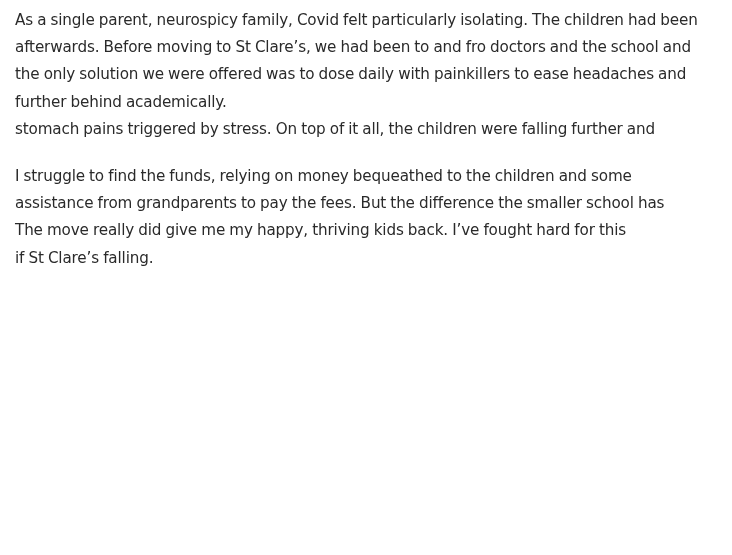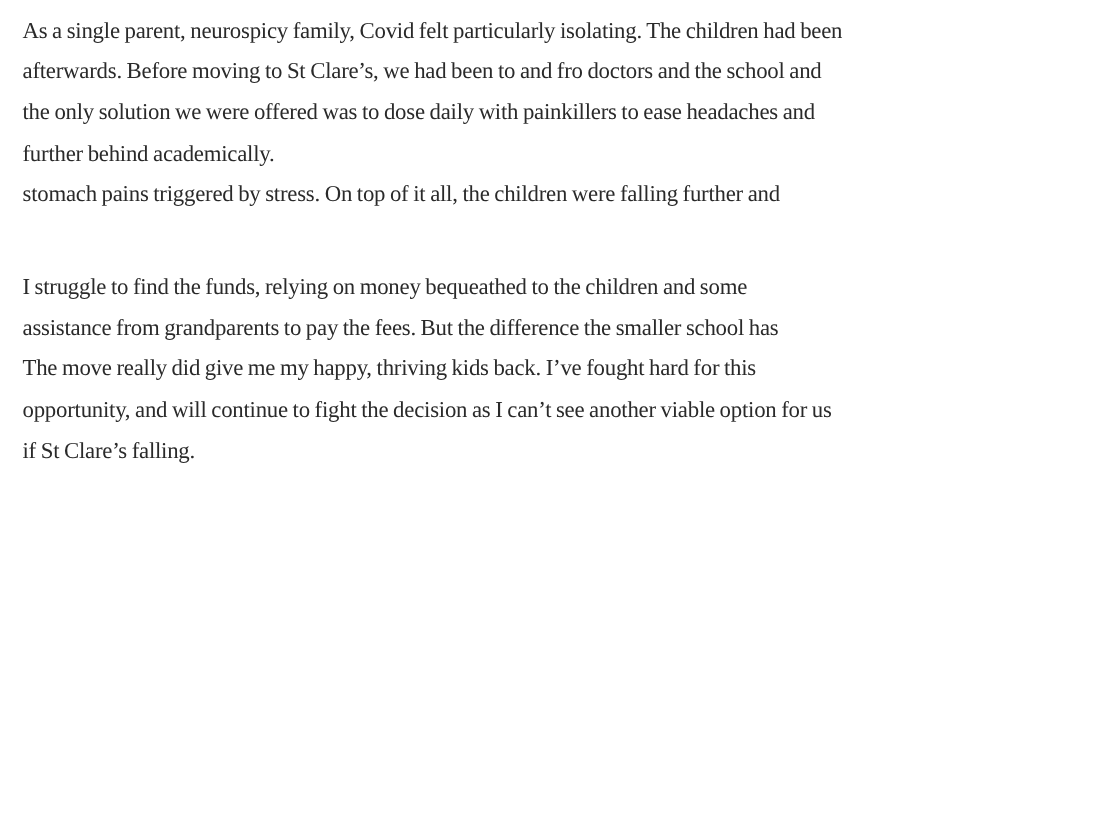--- a/index.html
+++ b/index.html
@@ -20,24 +20,23 @@
       width: 705px;
       font-family: "DejaVu Sans", sans-serif;
       font-size: 15.2px;
       line-height: 27.2px;
       color: #2a2a2a;
       letter-spacing: -0.15px;
       word-spacing: -0.5px;
     }
     .article p {
       margin: 0;
-      font-family: Liberation Serif, serif;
     }
     .article p + p {
-      margin-top: 35px;
+      margin-top: 20px;
     }
     .line {
       display: block;
       white-space: nowrap;
     }
   </style>
 </head>
 <body>
 
 <div class="article">
@@ -45,16 +44,15 @@
     <span class="line">As a single parent, neurospicy family, Covid felt particularly isolating. The children had been</span>
     <span class="line">afterwards. Before moving to St Clare’s, we had been to and fro doctors and the school and</span>
     <span class="line">the only solution we were offered was to dose daily with painkillers to ease headaches and</span>
     <span class="line">further behind academically.</span>
     <span class="line">stomach pains triggered by stress. On top of it all, the children were falling further and</span>
   </p>
   <p>
     <span class="line">I struggle to find the funds, relying on money bequeathed to the children and some</span>
     <span class="line">assistance from grandparents to pay the fees. But the difference the smaller school has</span>
     <span class="line">The move really did give me my happy, thriving kids back. I’ve fought hard for this</span>
-    <span class="line">opportunity, and will continue to fight the decision as I can’t see another viable option for us</span>
     <span class="line">if St Clare’s falling.</span>
   </p>
 </div>
 
 </body></html>

